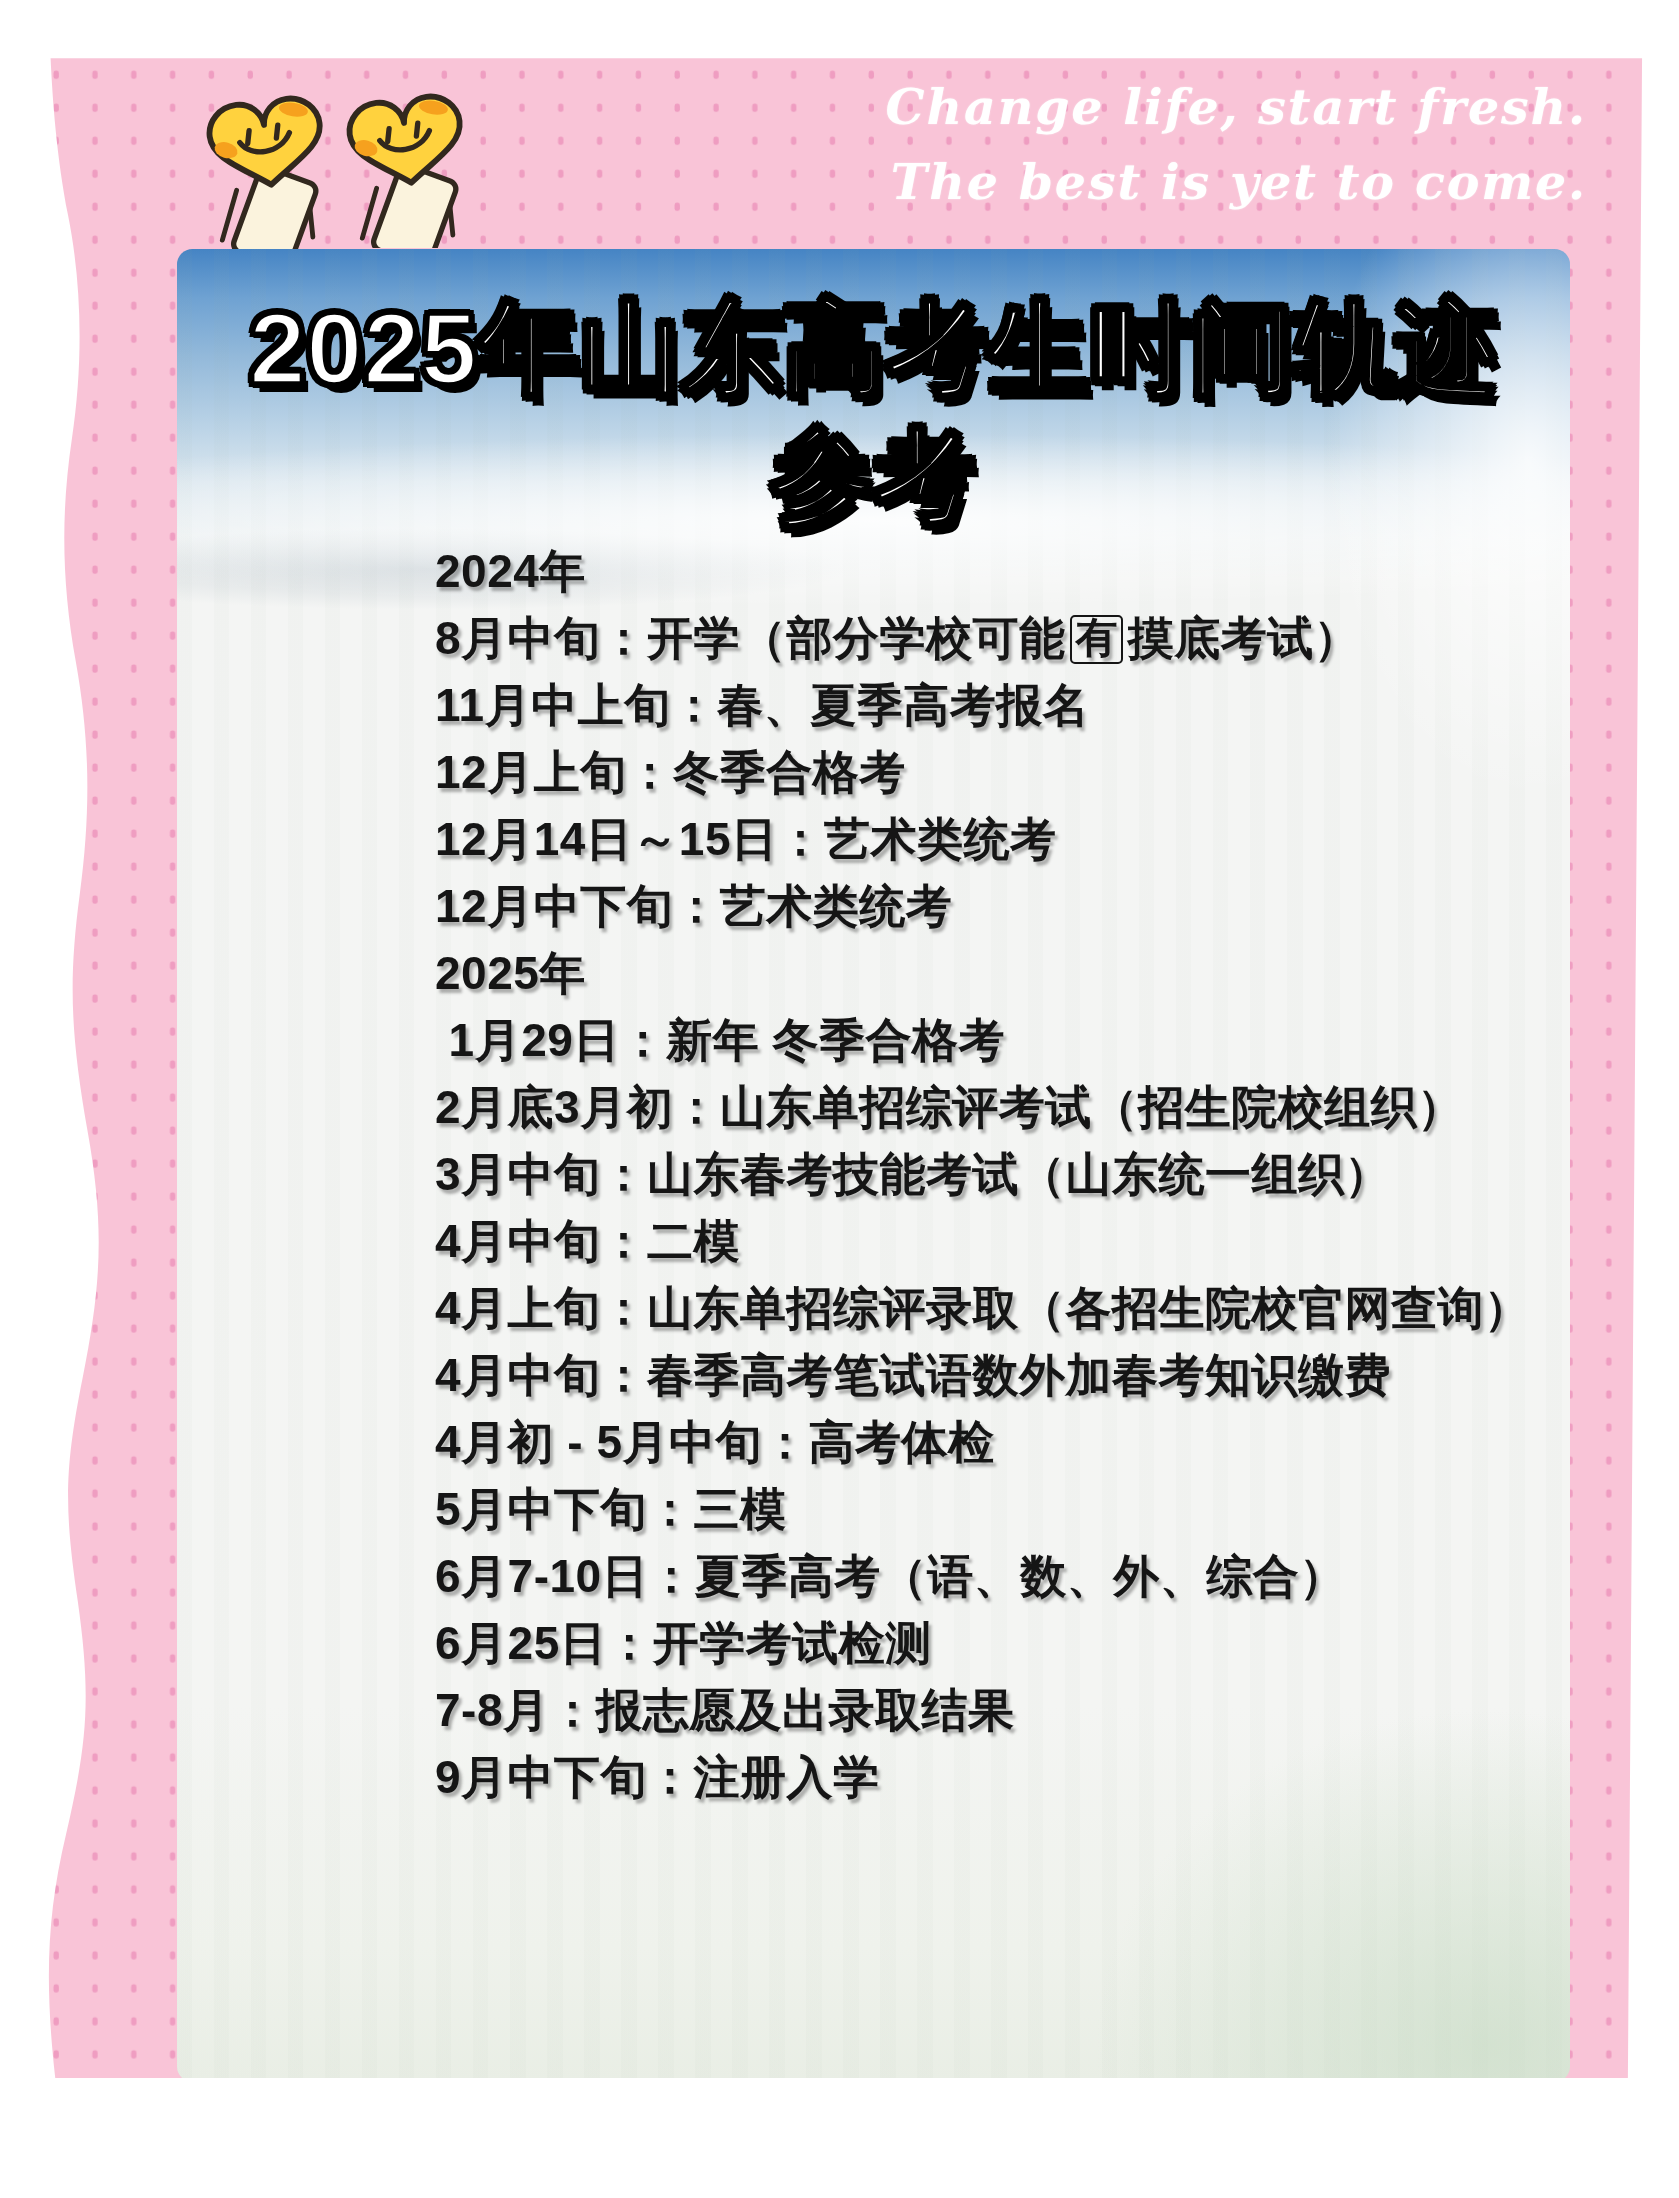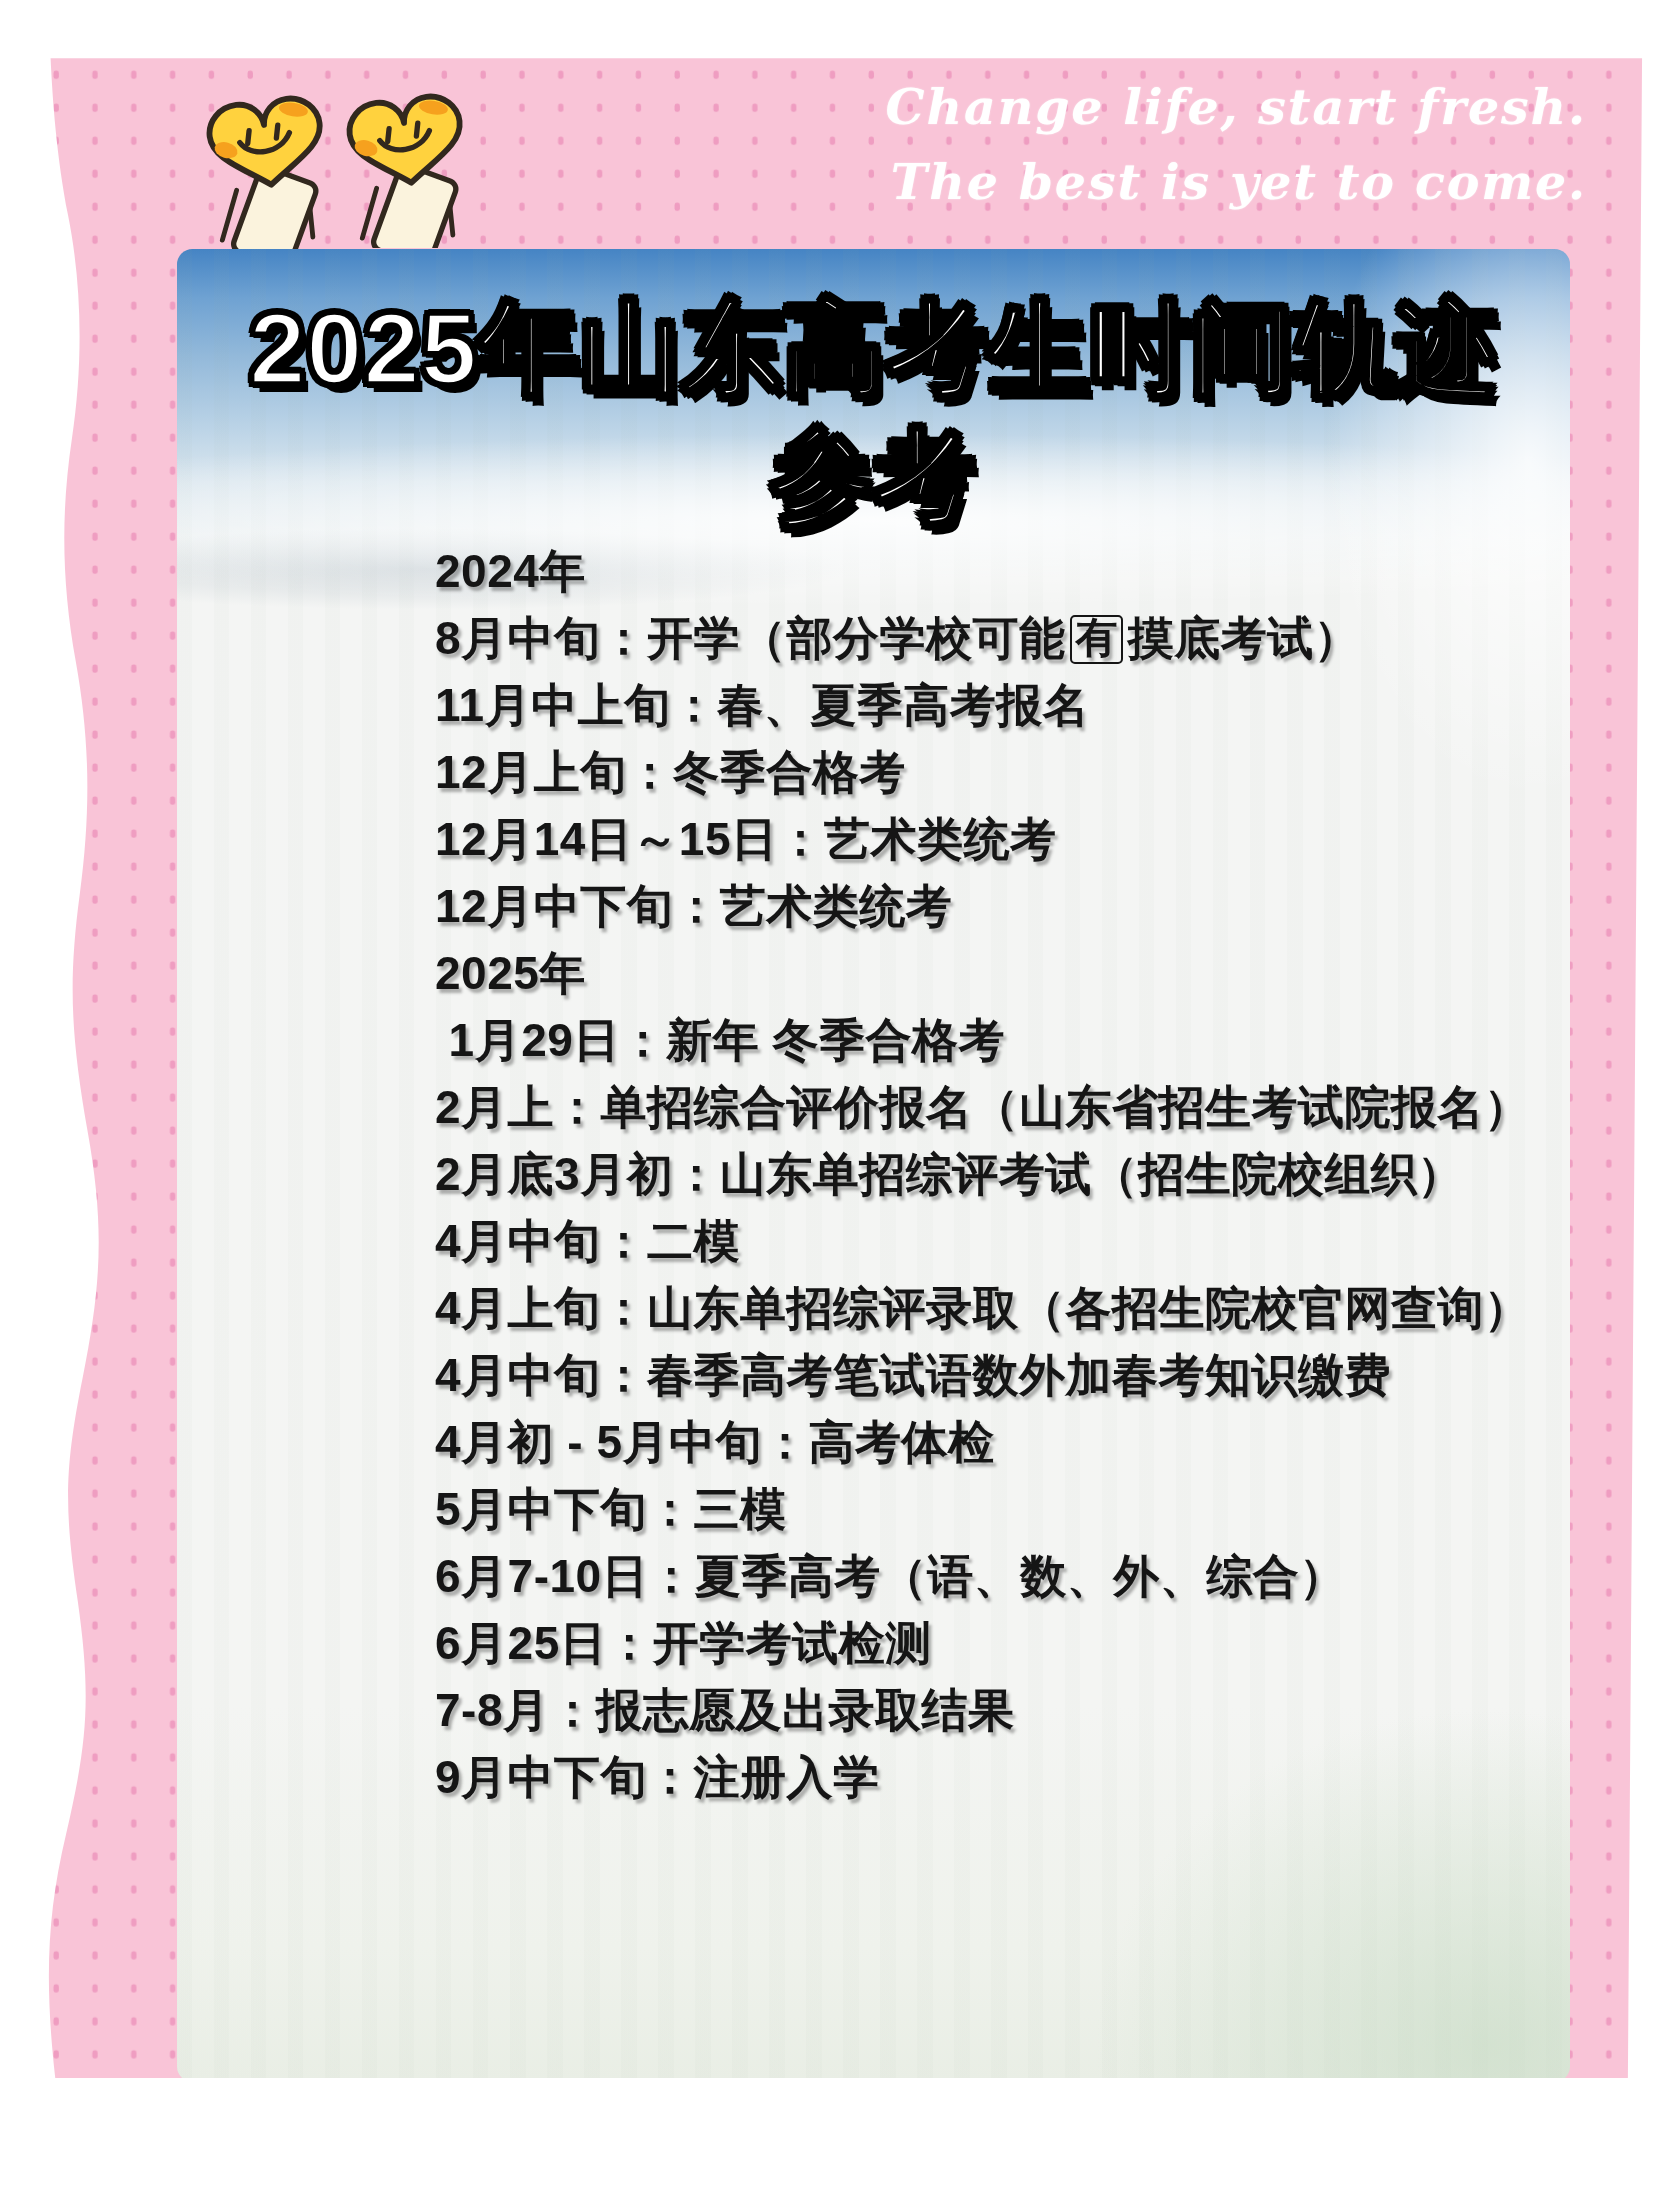--- a/index.html
+++ b/index.html
@@ -124,22 +124,22 @@
 
     <div class="timeline">
       <div class="t-row"><span>2024年</span></div>
       <div class="t-row"><span>8月中旬：开学（部分学校可能</span><span class="boxed">有</span><span>摸底考试）</span></div>
       <div class="t-row"><span>11月中上旬：春、夏季高考报名</span></div>
       <div class="t-row"><span>12月上旬：冬季合格考</span></div>
       <div class="t-row"><span>12月14日～15日：艺术类统考</span></div>
       <div class="t-row"><span>12月中下旬：艺术类统考</span></div>
       <div class="t-row"><span>2025年</span></div>
       <div class="t-row indent"><span>1月29日：新年 冬季合格考</span></div>
-      <div class="t-row"><span>2月上：单招综合评价报名（山东省招生考试院报名）</span></div>
       <div class="t-row"><span>2月底3月初：山东单招综评考试（招生院校组织）</span></div>
+      <div class="t-row"><span>3月中旬：山东春考技能考试（山东统一组织）</span></div>
       <div class="t-row"><span>4月中旬：二模</span></div>
       <div class="t-row"><span>4月上旬：山东单招综评录取（各招生院校官网查询）</span></div>
       <div class="t-row"><span>4月中旬：春季高考笔试语数外加春考知识缴费</span></div>
       <div class="t-row"><span>4月初 - 5月中旬：高考体检</span></div>
       <div class="t-row"><span>5月中下旬：三模</span></div>
       <div class="t-row"><span>6月7-10日：夏季高考（语、数、外、综合）</span></div>
       <div class="t-row"><span>6月25日：开学考试检测</span></div>
       <div class="t-row"><span>7-8月：报志愿及出录取结果</span></div>
       <div class="t-row"><span>9月中下旬：注册入学</span></div>
     </div>

